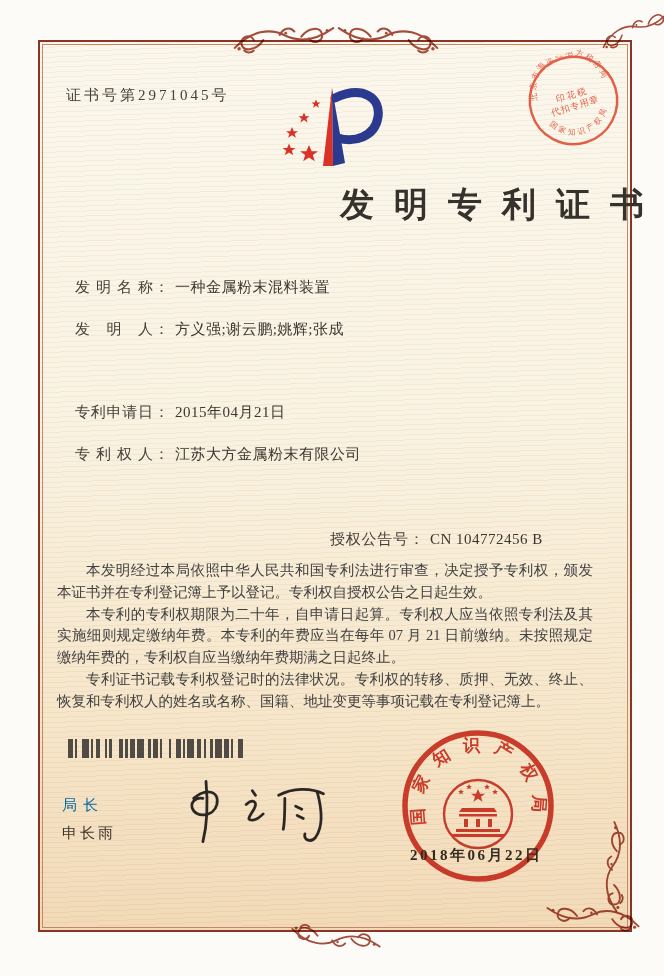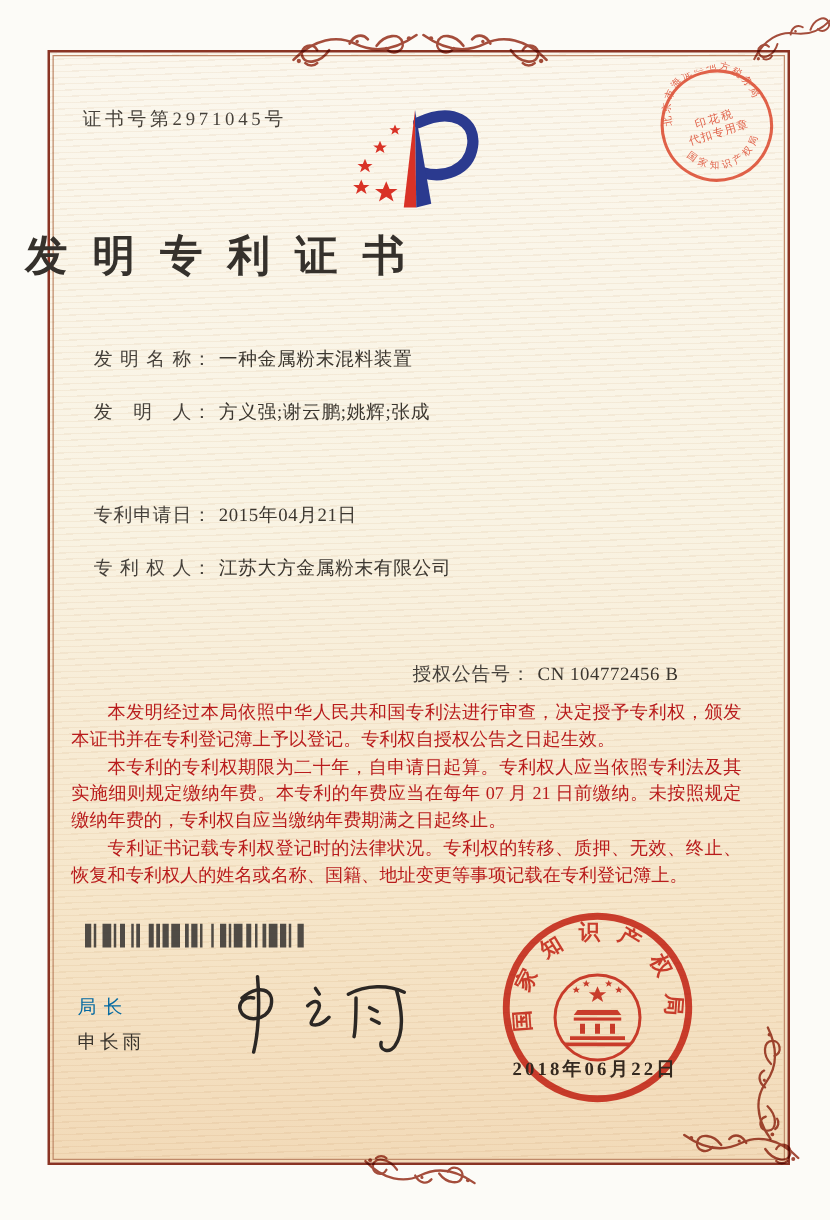--- a/index.html
+++ b/index.html
@@ -19,33 +19,33 @@
   }
   .texture{
     position:absolute;left:40px;top:42px;width:586px;height:884px;pointer-events:none;
     background:repeating-linear-gradient(178deg,rgba(197,152,100,0.10) 0 1px,rgba(255,255,255,0) 1px 5px);
     mix-blend-mode:multiply;
   }
   .cert-no{
     position:absolute;left:66px;top:86px;font-size:15px;letter-spacing:3px;color:#46413a;
   }
   .title{
-    position:absolute;left:0;top:182px;width:664px;text-align:left;
+    position:absolute;left:0;top:182px;width:664px;text-align:right;
     font-size:34px;font-weight:600;letter-spacing:20px;text-indent:20px;color:#35312c;
   }
   .logo{position:absolute;left:281px;top:84px;width:106px;height:88px;}
   .field{position:absolute;left:75px;font-size:15px;white-space:nowrap;color:#45403a;}
   .flabel{display:inline-block;width:78px;text-align:justify;text-align-last:justify;vertical-align:bottom;}
   .fcolon{margin:0 6px 0 1px;}
   .fvalue{color:#3b362f;letter-spacing:0.5px;}
   .f1{top:278px;} .f2{top:320px;} .f3{top:362px;} .f4{top:403px;}
   .f5{top:445px;} .f6{top:486px;} .f7{top:530px;} .f7b{left:330px;top:530px;}
   .paragraphs{
     position:absolute;left:57px;top:560px;width:536px;
-    font-size:14.5px;line-height:21.8px;text-align:justify;color:#b91c1c;
+    font-size:14.5px;line-height:21.8px;text-align:justify;color:#404040;
   }
   .paragraphs p{margin:0;text-indent:2em;}
   .barcode{position:absolute;left:68px;top:739px;height:19px;display:flex;opacity:.88;filter:blur(.3px);}
   .bc-bar{background:#3a3734;height:100%;}
   .bc-space{background:transparent;height:100%;}
   .sig-label{position:absolute;left:62px;top:796px;font-size:15px;letter-spacing:6px;color:#0369a1;}
   .sig-name{position:absolute;left:62px;top:824px;font-size:15px;letter-spacing:3px;color:#3a342c;}
   .signature-svg{position:absolute;left:172px;top:766px;width:170px;height:88px;}
   .seal-svg{position:absolute;left:398px;top:726px;width:160px;height:160px;mix-blend-mode:multiply;opacity:.93;}
   .seal-date{

